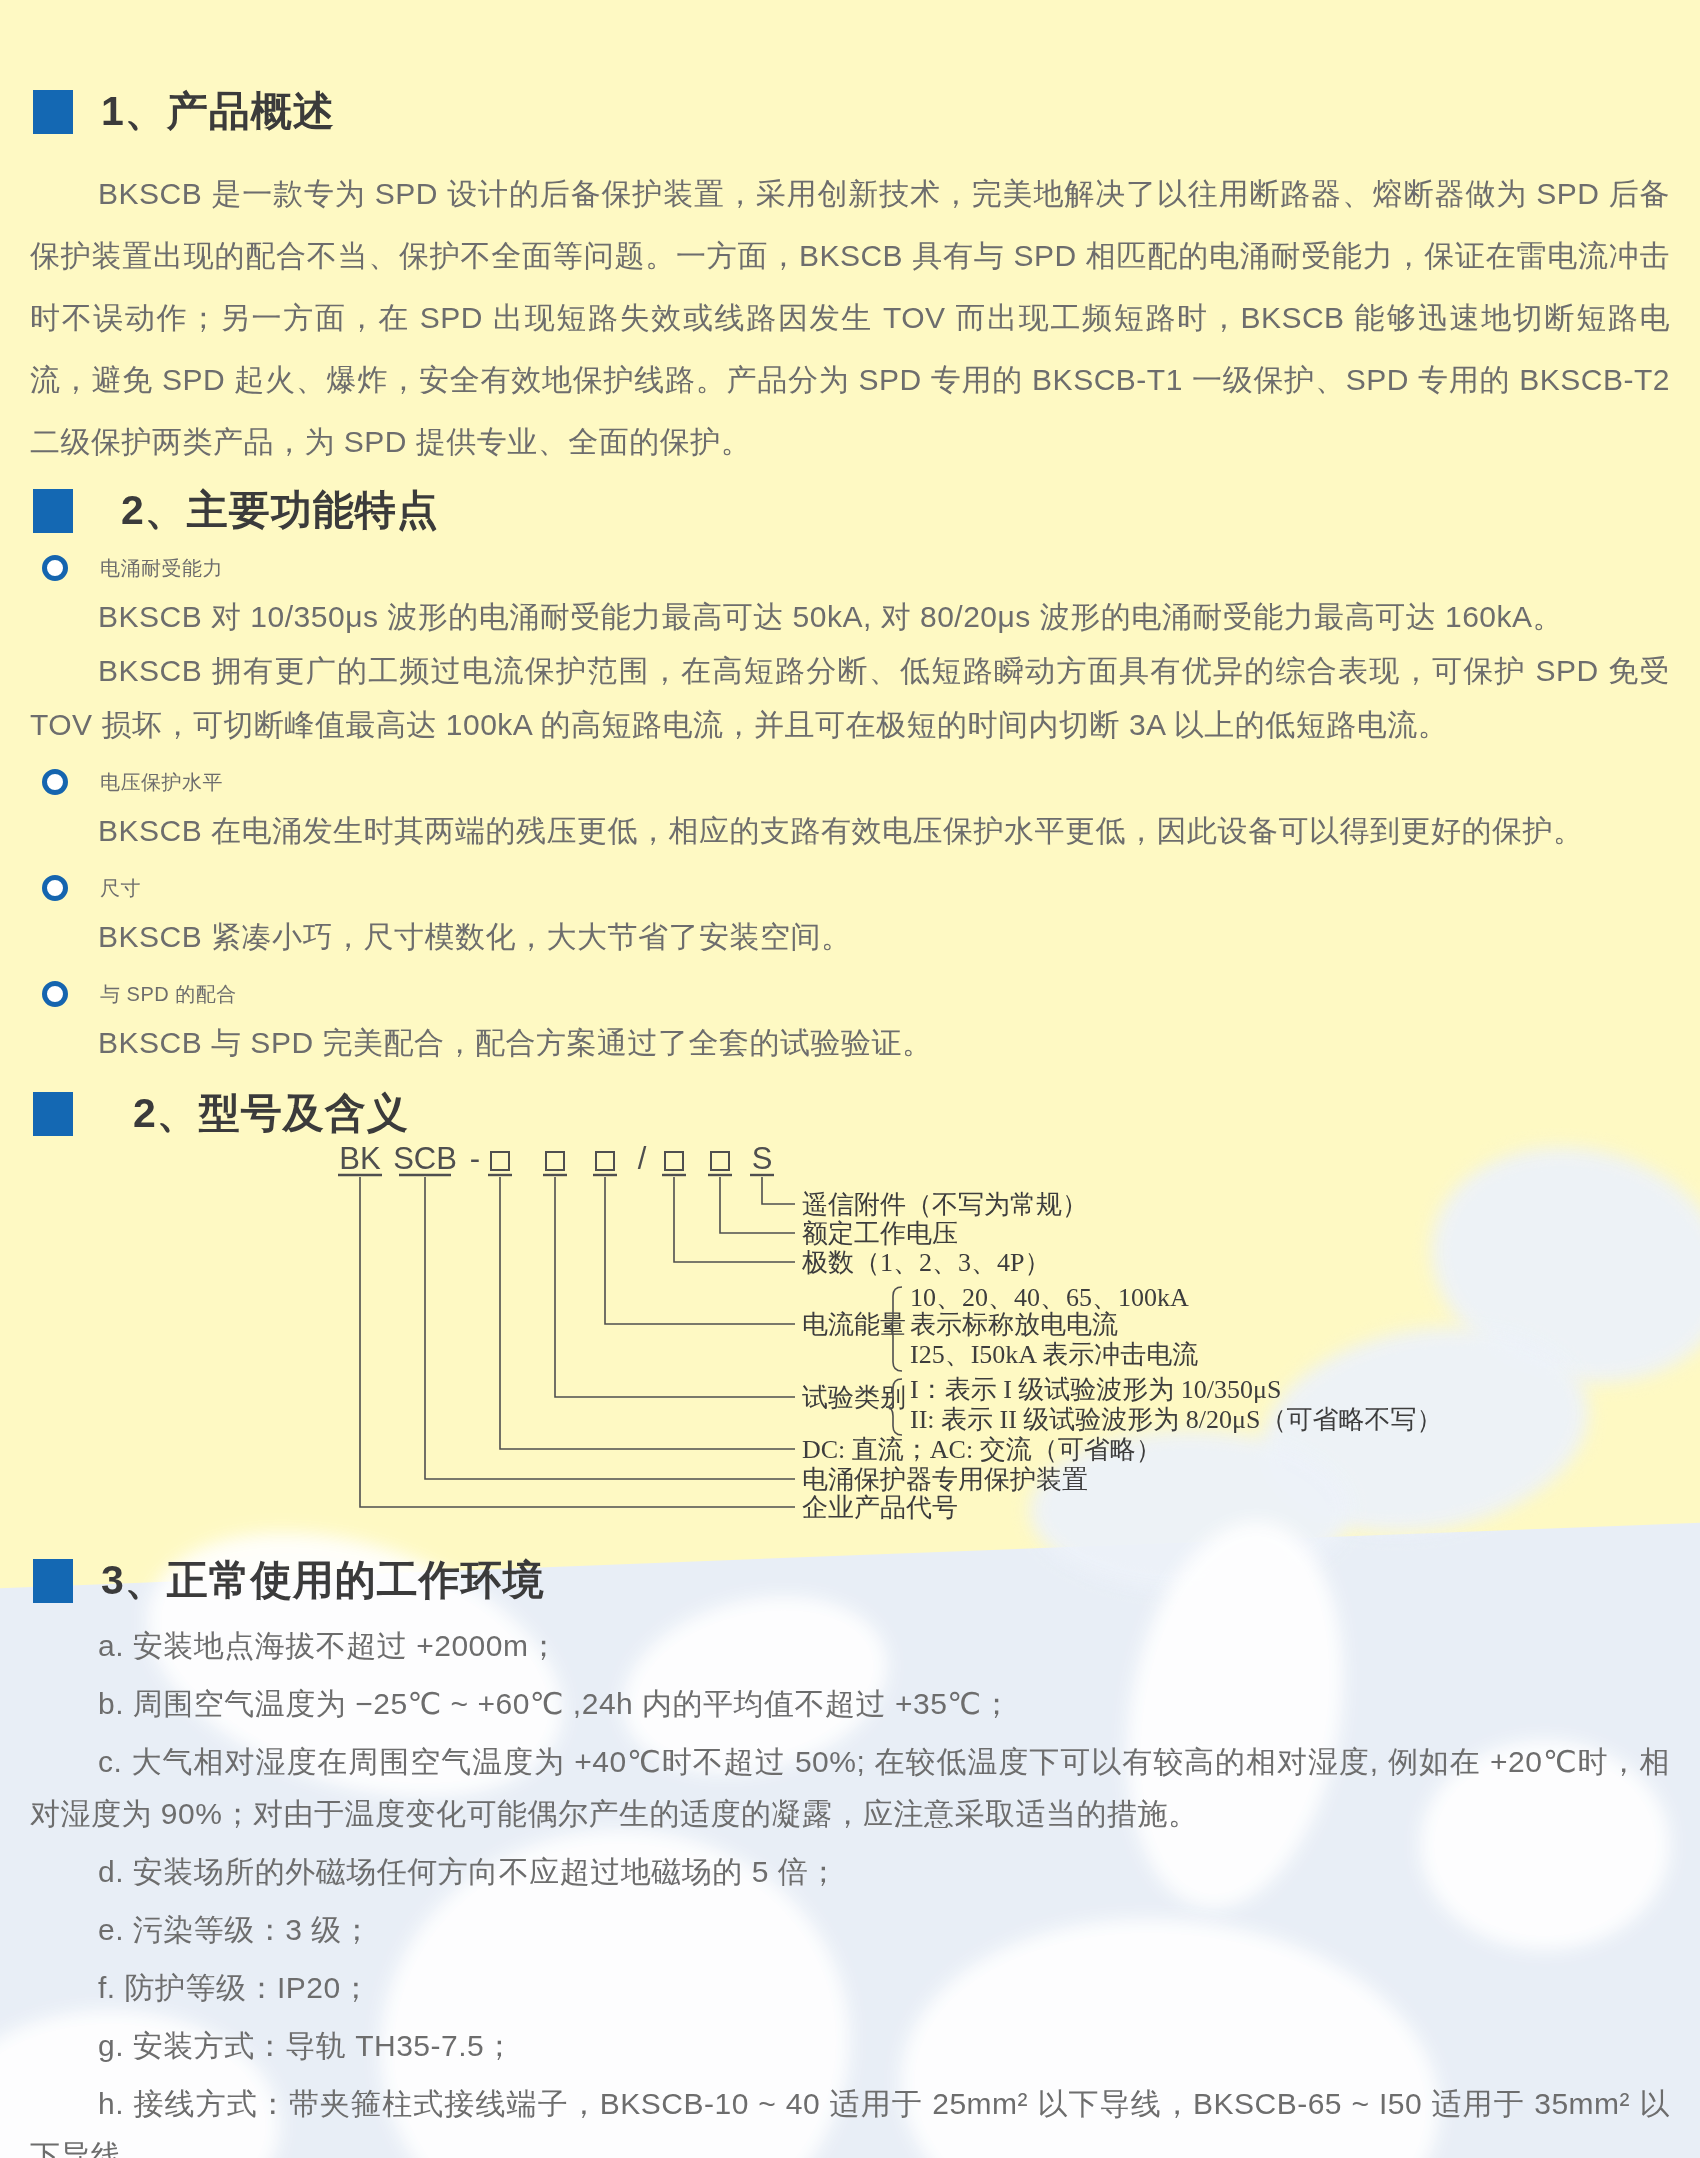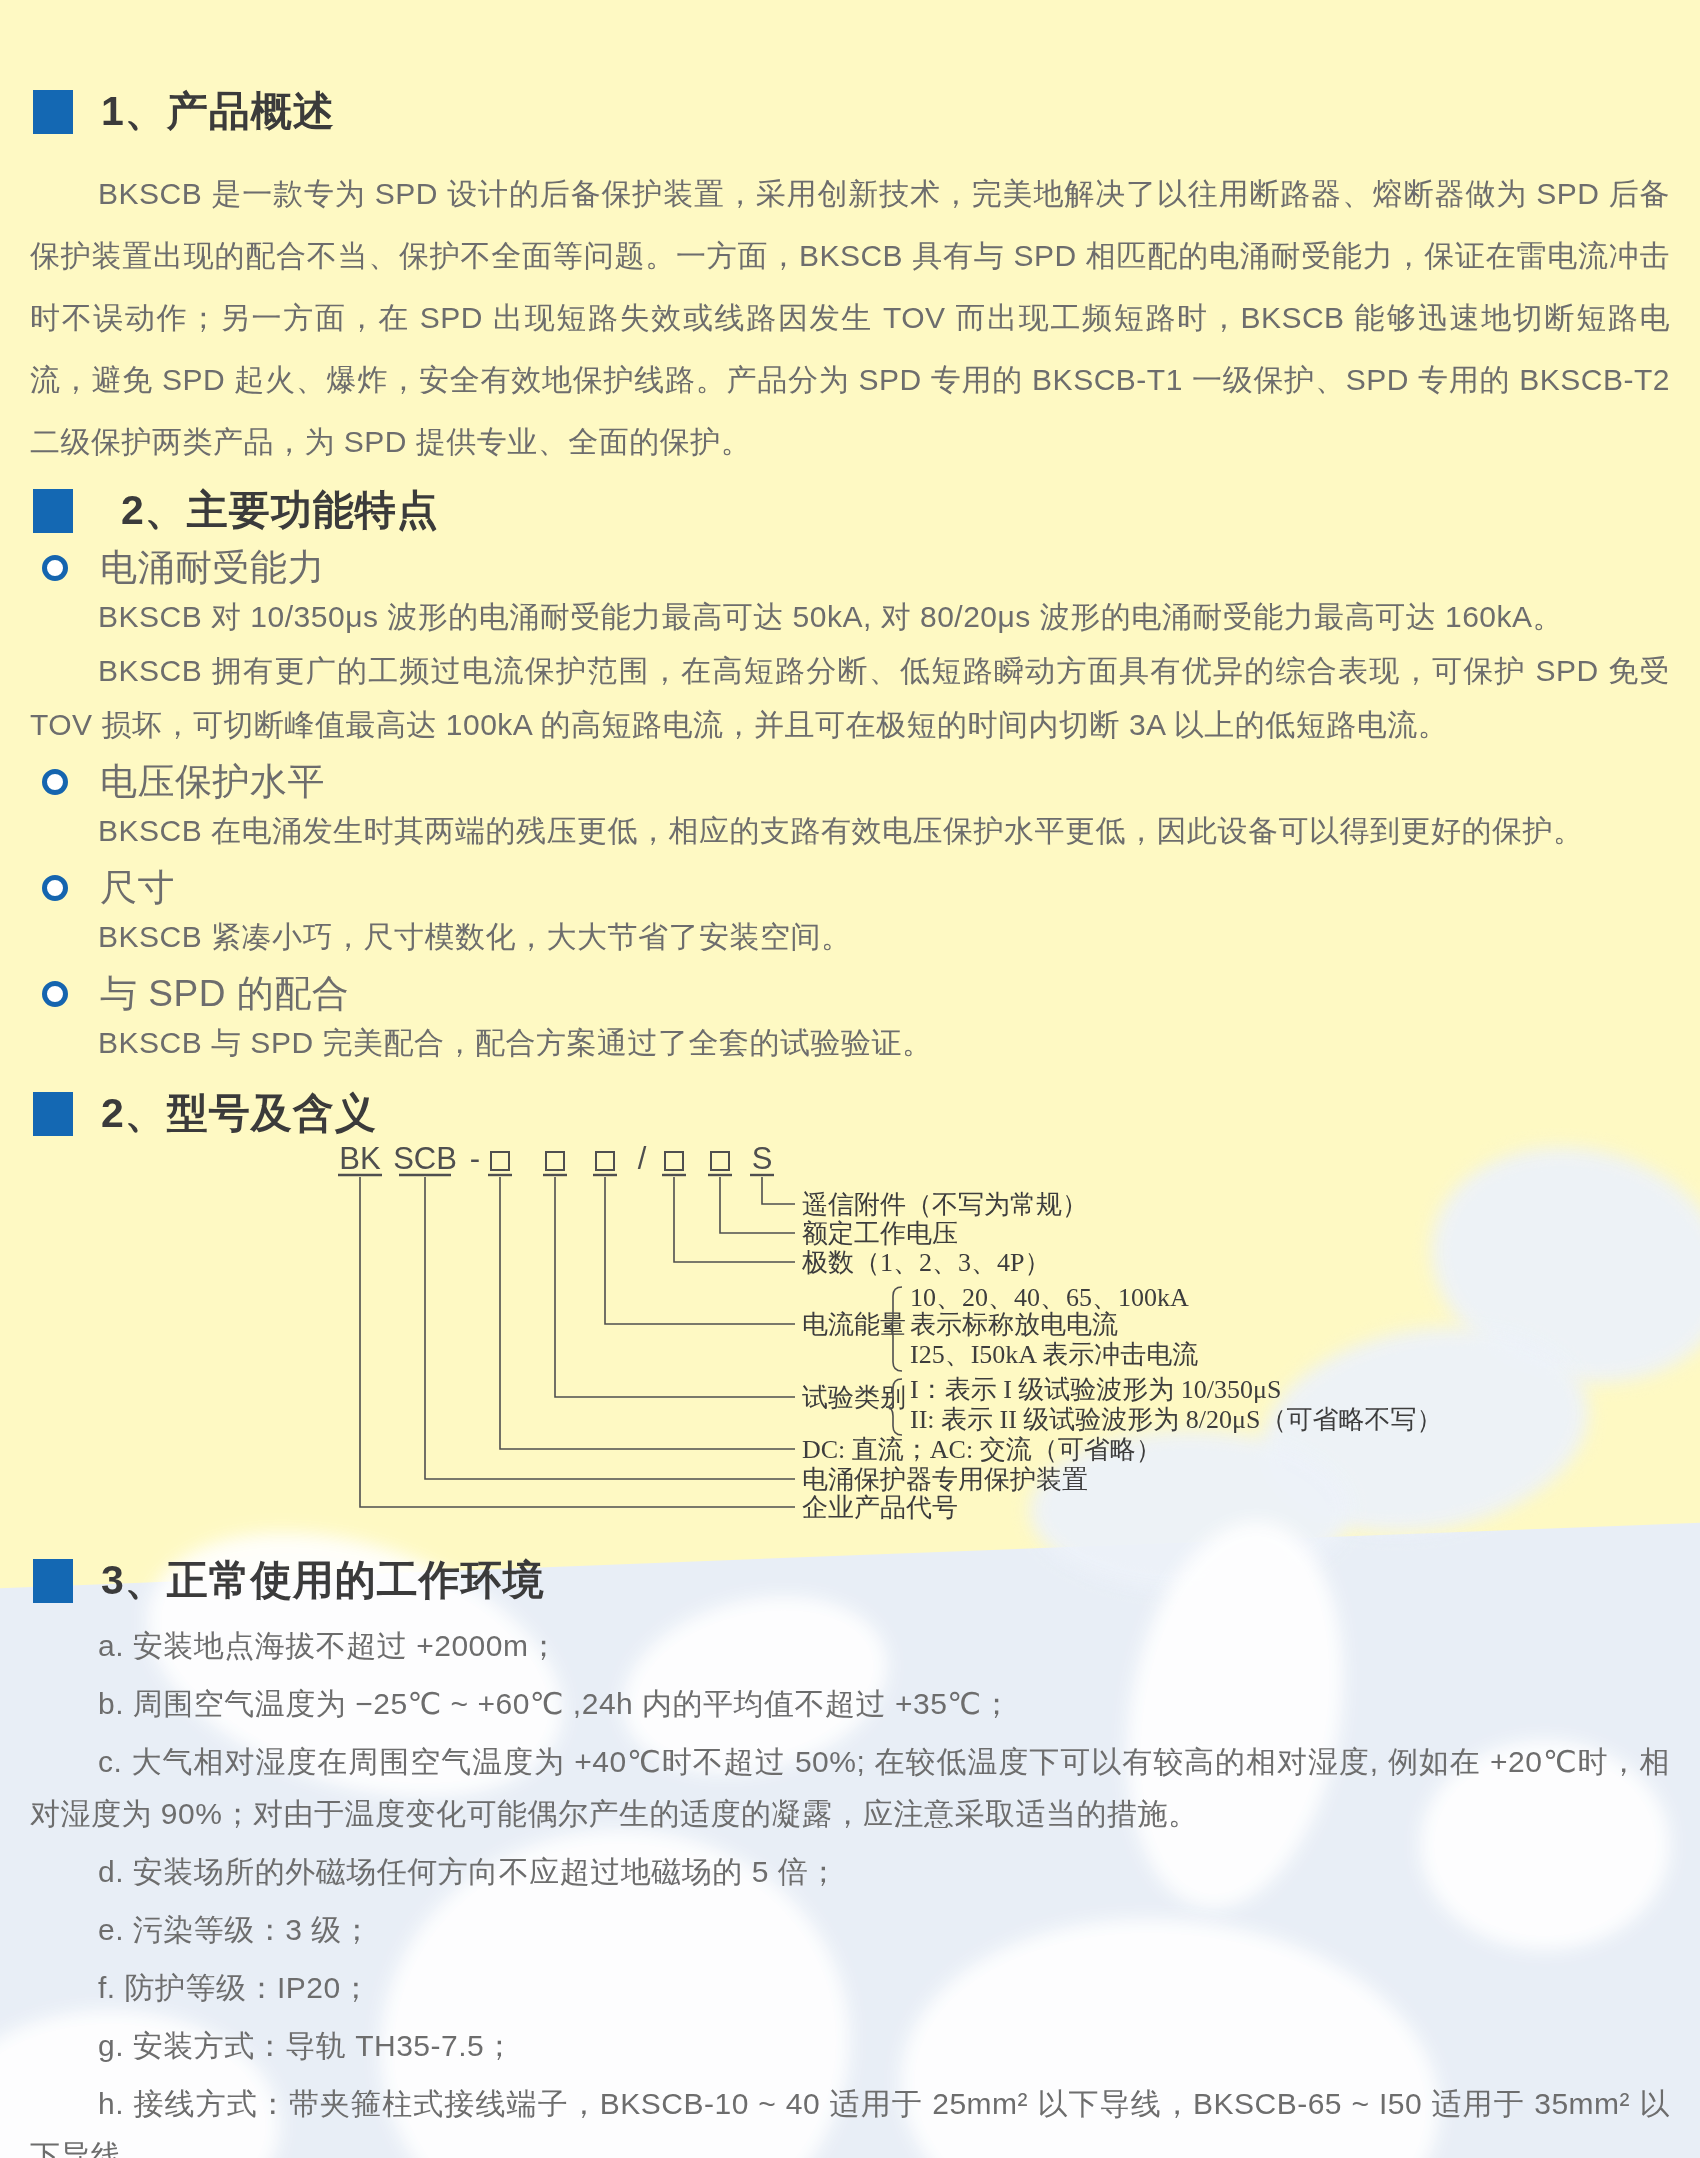--- a/index.html
+++ b/index.html
@@ -24,21 +24,21 @@
   .para{
     margin:24px 0 10px 0;font-size:30px;line-height:62px;color:#6d6d6d;
     text-align:justify;text-indent:68px;letter-spacing:.5px;
   }
   .sec2{margin-top:10px;gap:20px;}
   .feat-title{display:flex;align-items:center;margin:10px 0 2px 0;height:40px;}
   .feat-title .ring{
     width:16px;height:16px;border:5px solid #1565af;border-radius:50%;
     margin:0 0 0 12px;flex:0 0 auto;background:#fff;
   }
-  .feat-title .t{margin-left:32px;font-size:37px;color:#6d6d6d;letter-spacing:.5px;}
+  .feat-title .t{margin-left:32px;font-size:20px;color:#6d6d6d;letter-spacing:.5px;}
   .feat-body{margin:0;font-size:30px;line-height:54px;color:#6d6d6d;
     text-align:justify;text-indent:68px;letter-spacing:.5px;}
   
   .diagram{margin:-14px 0 0 240px;width:1350px;height:420px;}
   .diagram svg{display:block;width:1350px;height:420px;}
   .tok{font-family:"Liberation Sans","DejaVu Sans",sans-serif;font-size:31px;fill:#4f4f4f;}
   .lbl{font-family:"Liberation Serif","DejaVu Serif",serif;font-size:26px;fill:#3d3d3d;}
   .ln{stroke:#4f4f4f;stroke-width:1.6;fill:none;}
   .ul{stroke:#4f4f4f;stroke-width:2.4;}
   .bx{stroke:#4f4f4f;stroke-width:2;fill:none;}
@@ -99,21 +99,21 @@
       <span class="t">尺寸</span>
     </div>
     <p class="feat-body">BKSCB 紧凑小巧，尺寸模数化，大大节省了安装空间。</p>
 
     <div class="feat-title">
       <span class="ring"></span>
       <span class="t">与 SPD 的配合</span>
     </div>
     <p class="feat-body">BKSCB 与 SPD 完美配合，配合方案通过了全套的试验验证。</p>
 
-    <div class="sec-h" style="margin-top:16px;">
+    <div class="sec-h" style="margin-top:16px;gap:32px;">
       <span class="sq"></span>
       <h2>2、型号及含义</h2>
     </div>
 
     <div class="diagram">
       <svg viewBox="0 0 1350 420">
 
         <text class="tok" x="90" y="42" text-anchor="middle">BK</text>
         <text class="tok" x="155" y="42" text-anchor="middle">SCB</text>
         <text class="tok" x="205" y="42" text-anchor="middle">-</text>

